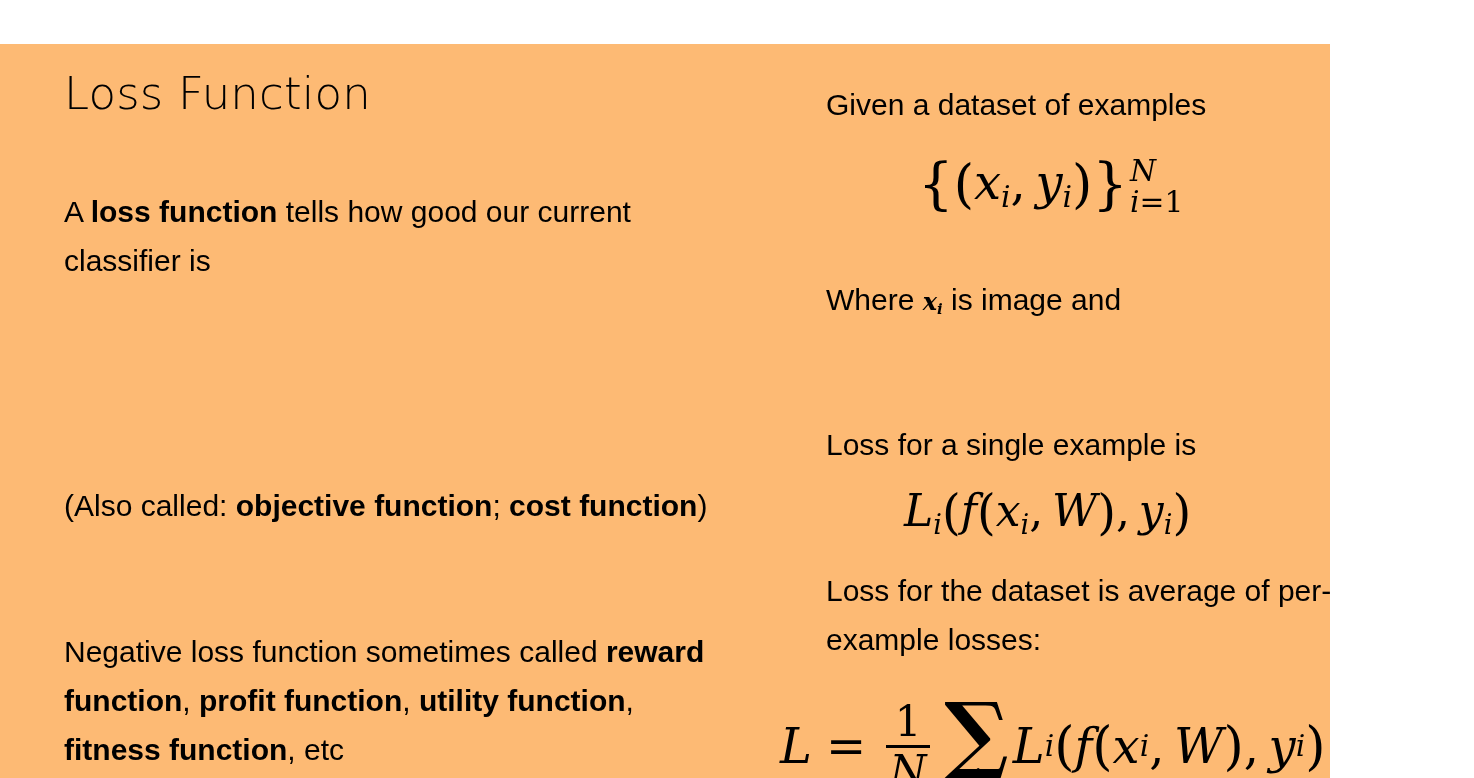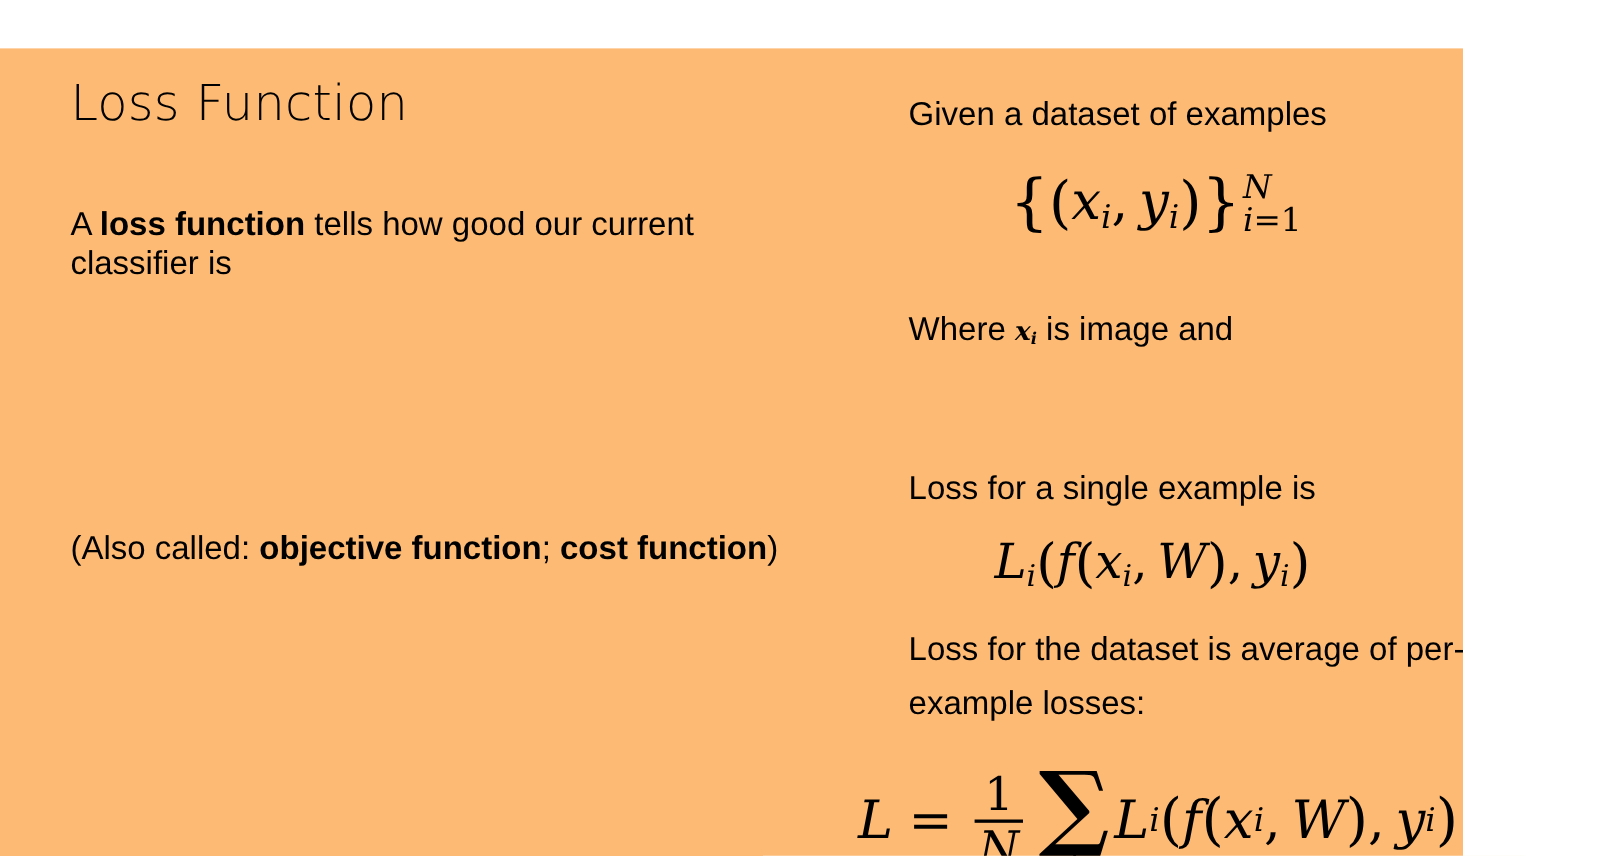--- a/index.html
+++ b/index.html
@@ -47,21 +47,21 @@
     white-space: nowrap;
   }
 
   .para {
     position: absolute;
     left: 0;
     width: 650px;
     font-family: "Liberation Sans", sans-serif;
     font-size: 30px;
     font-weight: 400;
-    line-height: 35px;
+    line-height: 49px;
     color: #000000;
   }
   .para b, .para strong {
     font-weight: 700;
   }
 
   .p-intro   { top: 143px; }
   .p-lowhigh { top: 289px; }
   .p-also    { top: 437px; }
   .p-negative{ top: 583px; }
@@ -226,20 +226,23 @@
       <span>A </span><b>loss function</b><span> tells how good our current classifier is</span>
     </div>
 
     <div class="para p-lowhigh">
     </div>
 
     <div class="para p-also">
       <span>(Also called: </span><b>objective function</b><span>; </span><b>cost function</b><span>)</span>
     </div>
 
+    <div class="para p-negative">
+      <span>Negative loss function sometimes called </span><b>reward function</b><span>, </span><b>profit function</b><span>, </span><b>utility function</b><span>, </span><b>fitness function</b><span>, etc</span>
+    </div>
 
   </div>
 
   <div class="col-right">
 
     <div class="rtext t-given">Given a dataset of examples</div>
 
     <div class="math m-set">
       <span class="brace">{</span><span class="paren">(</span><span>x</span><sub class="msub">i</sub><span class="comma">,</span> <span>y</span><sub class="msub">i</sub><span class="paren">)</span><span class="brace">}</span><span class="limit-stack">
           <span class="hi">N</span>

